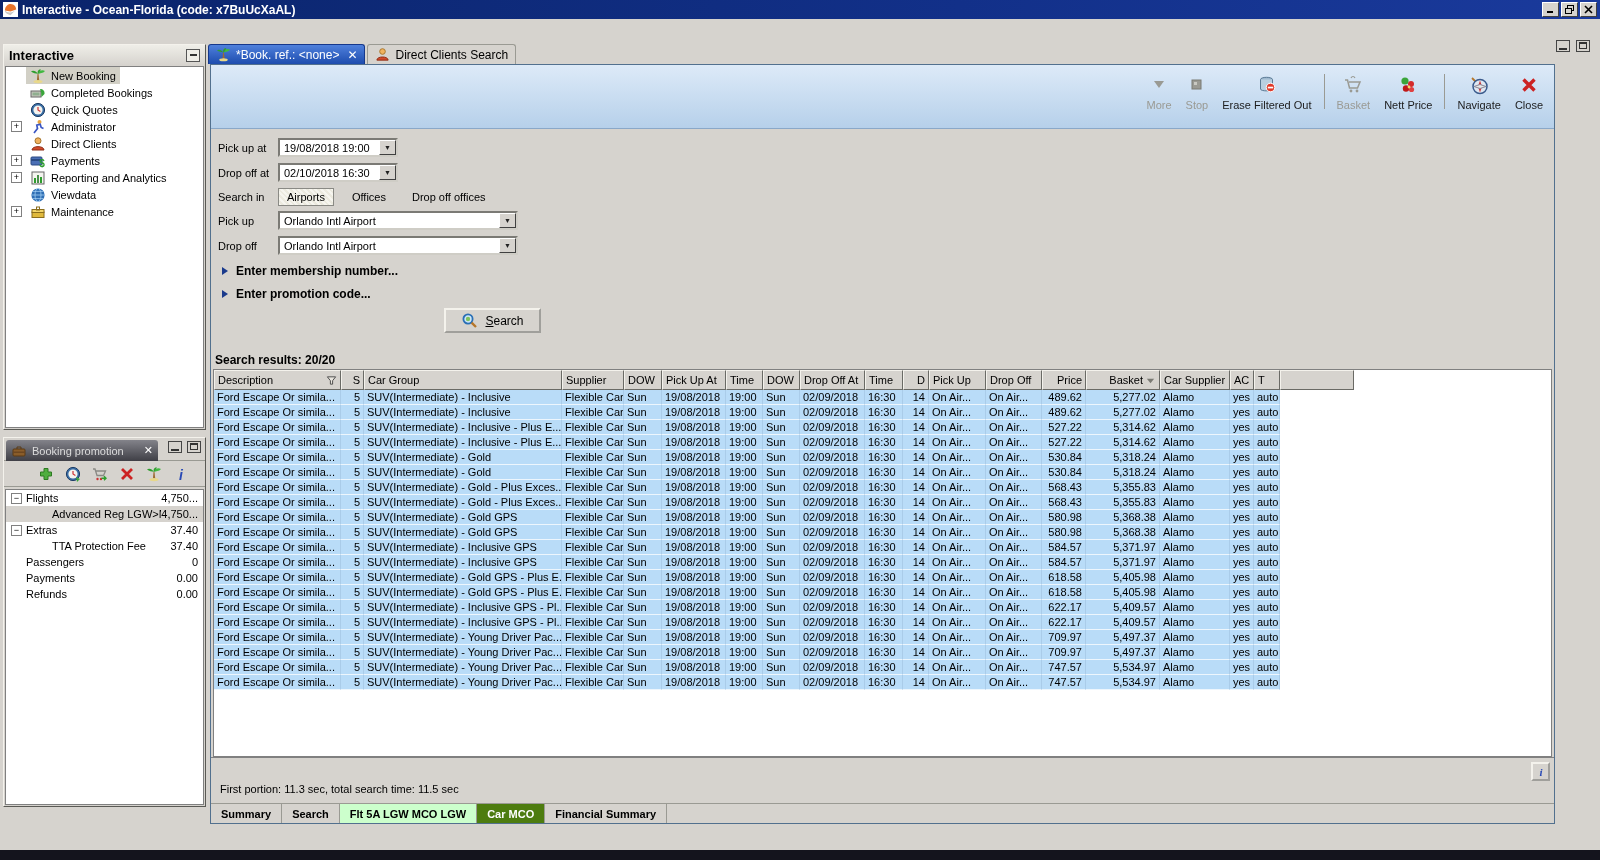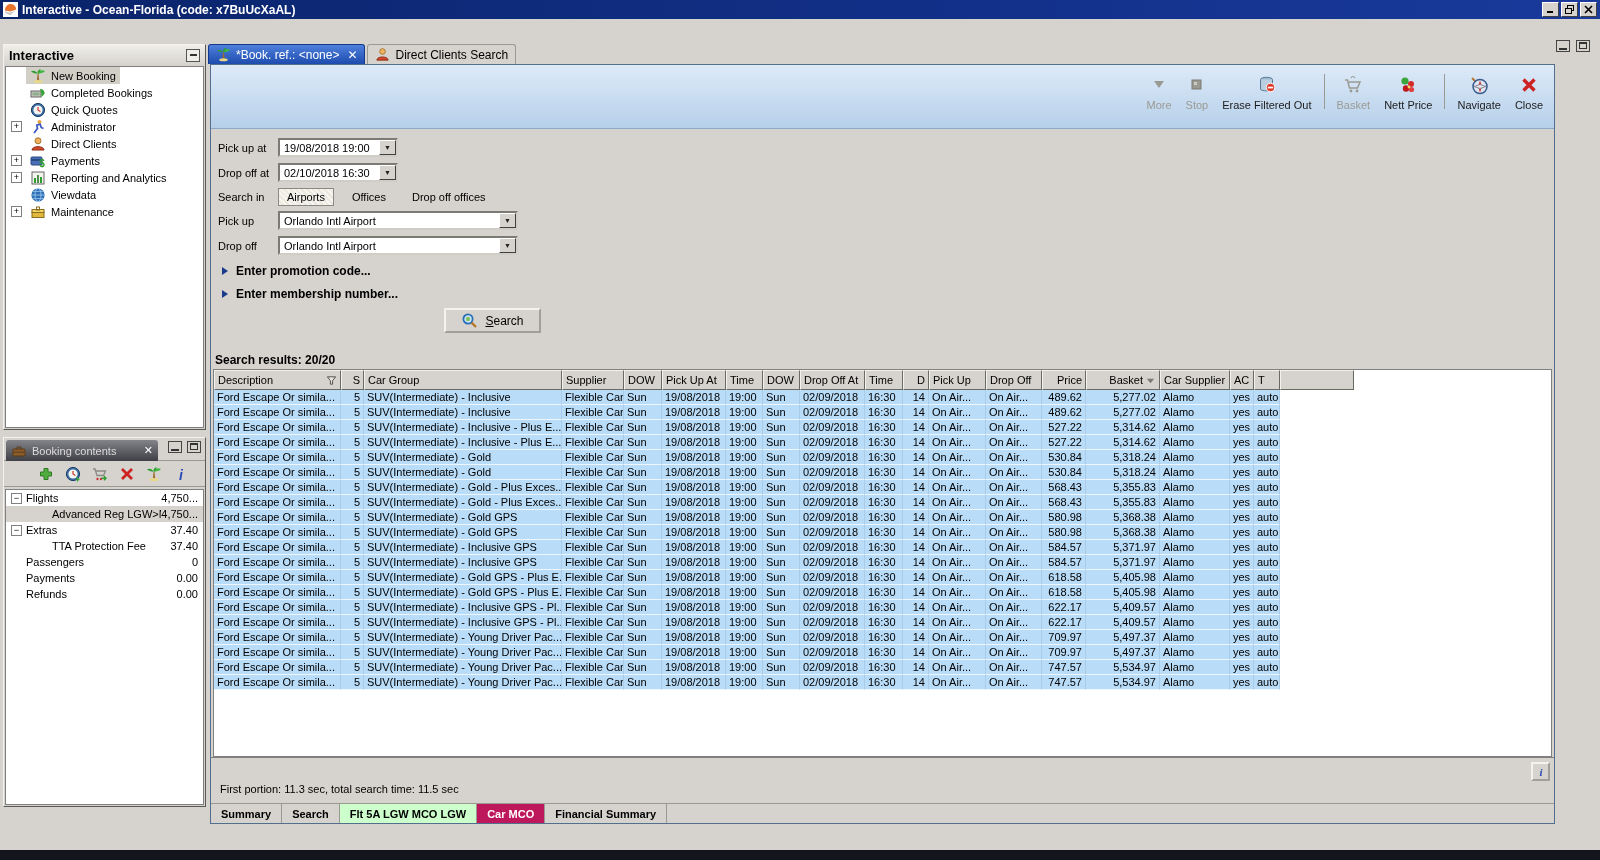--- a/index.html
+++ b/index.html
@@ -129,21 +129,21 @@
 
   
   #footer-strip { flex:none; height:46px; background:#d6d3ce; border-top:1px solid #808080; position:relative; font-size:11px; }
   #footer-text { position:absolute; left:9px; bottom:8px; }
   #info-btn { position:absolute; right:4px; top:4px; width:19px; height:19px; background:#d6d3ce;
     border:2px outset #f4f2ec; display:flex; align-items:center; justify-content:center; }
   #info-btn svg { width:12px; height:12px; }
   #bottom-tabs { flex:none; height:20px; background:#d6d3ce; border-top:1px solid #9a9a93; display:flex; font-size:11px;font-weight:bold; }
   .btab { display:flex; align-items:center; padding:0 10px; border-right:1px solid #9a9a93; white-space:nowrap; }
   .btab.flight { background:#ccffcc; }
-  .btab.car { background:#be185d; color:#fff; }
+  .btab.car { background:#4d7c0f; color:#fff; }
 
   
   #statusbar { position:absolute; left:0; right:0; bottom:10px; height:20px; background:#d6d3ce;
     border-top:1px solid #fff; font-size:11px; }
   #sb-center { position:absolute; left:0; right:0; top:3px; text-align:center; }
   #sb-center span { margin:0 14px; }
   #sb-time { position:absolute; right:14px; top:3px; }
   #bottomstrip { position:absolute; left:0; right:0; bottom:0; height:10px; background:#14141d; }
 </style>
 </head>
@@ -315,21 +315,21 @@
     <div id="booking-panel" class="side-panel">
       <div class="bp-tabbar">
         <div class="bp-tab">
           <span class="icon">
               <svg viewBox="0 0 16 16">
                 <rect x="2" y="6" width="12" height="7" rx="1" fill="#8a5d2a" stroke="#5a3a15"></rect>
                 <path d="M6 6 V4 h4 v2" stroke="#5a3a15" fill="none"></path>
                 <rect x="2" y="8.5" width="12" height="1.5" fill="#6d4720"></rect>
               </svg>
             </span>
-          <span>Booking contents</span>
+          <span>Booking promotion</span>
           <span class="bp-close">✕</span>
         </div>
         <span class="bp-winbtns">
           <span class="mini-ic minim"></span>
           <span class="mini-ic restor"></span>
         </span>
       </div>
       <div class="bp-toolbar">
           <span class="bt-btn"><span class="icon"><svg viewBox="0 0 16 16">
                 <path d="M6 2.5 h4 v3.5 h3.5 v4 H10 v3.5 H6 V10 H2.5 V6 H6 Z" fill="#4fae3f" stroke="#2d7a22"></path>
@@ -541,25 +541,25 @@
         </div>
         <div class="f-row">
           <span class="f-label">Drop off</span>
           <span class="combo loc">
             <span class="combo-text">Orlando Intl Airport</span>
             <span class="combo-btn">▼</span>
           </span>
         </div>
         <div class="expander">
           <span class="exp-arrow"></span>
-          <span>Enter promotion code...</span>
+          <span>Enter membership number...</span>
         </div>
         <div class="expander">
           <span class="exp-arrow"></span>
-          <span>Enter membership number...</span>
+          <span>Enter promotion code...</span>
         </div>
         <div id="search-btn">
           <span class="icon">
             <svg viewBox="0 0 17 17">
                 <circle cx="7" cy="7" r="4.6" fill="#cfe8fa" stroke="#2a6fb5" stroke-width="1.8"></circle>
                 <circle cx="7" cy="7" r="2.2" fill="#7fc25e"></circle>
                 <path d="M10.6 10.6 L15 15" stroke="#b5762a" stroke-width="2.4"></path>
               </svg>
           </span>
           <span id="search-btn-label"><u>S</u>earch</span>

